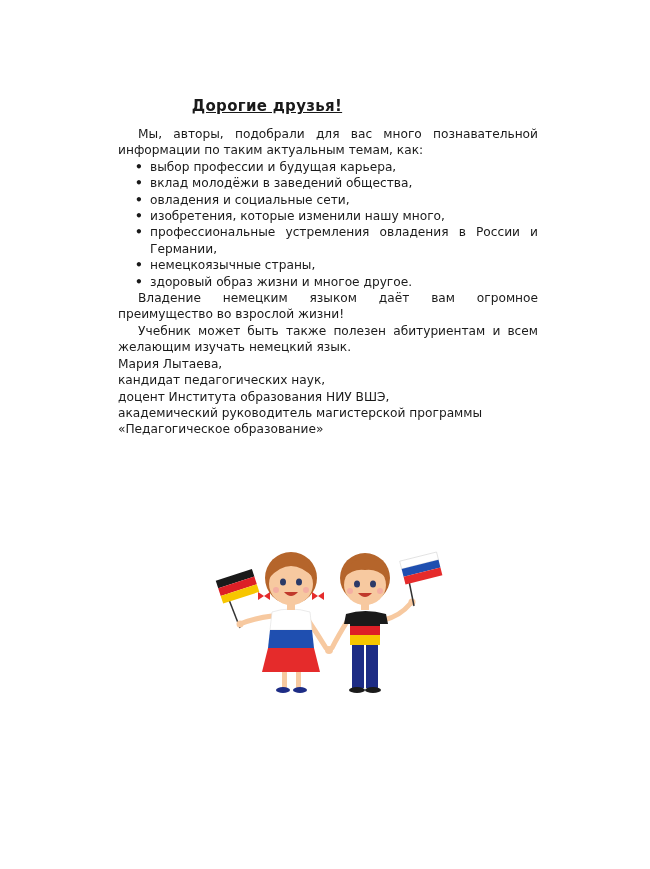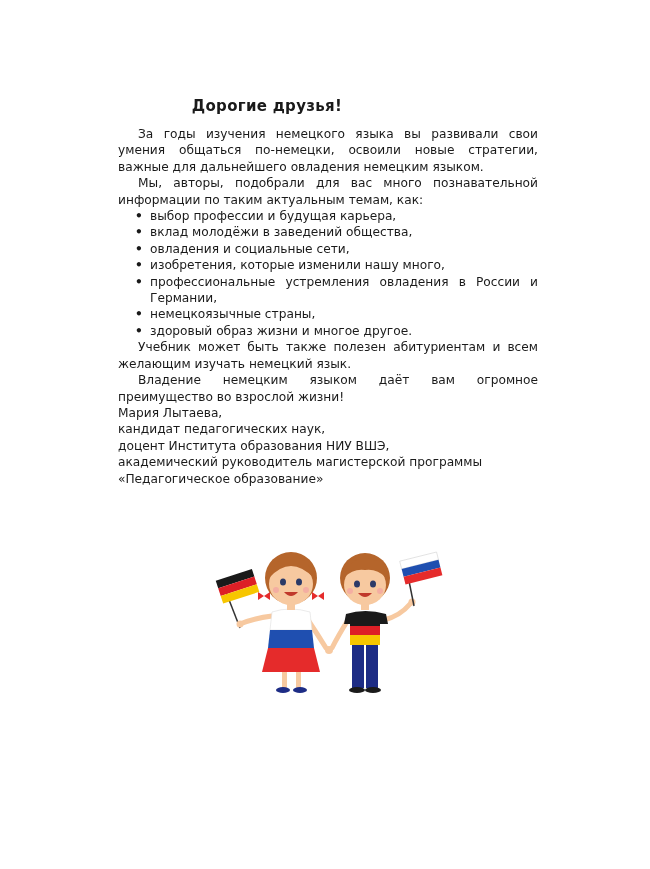--- a/index.html
+++ b/index.html
@@ -3,21 +3,21 @@
   <meta charset="utf-8">
   <style>
     html, body { margin: 0; padding: 0; background: #ffffff; }
     body {
       width: 650px; height: 869px; position: relative; overflow: hidden;
       font-family: "DejaVu Sans", sans-serif; color: #1a1a1a;
     }
     .page { position: absolute; left: 0; top: 0; width: 650px; height: 869px; background: #fff; }
     .title {
       position: absolute; top: 97px; left: 0; width: 534px; text-align: center;
-      font-family: "DejaVu Sans", sans-serif; font-weight: bold; font-size: 15px; letter-spacing: 0.3px;
+      font-family: "DejaVu Sans", sans-serif; font-weight: bold; font-size: 15px; letter-spacing: 0.3px; text-decoration: underline;
     }
     .body-text {
       position: absolute; left: 118px; top: 126px; width: 420px;
       font-size: 12.2px; line-height: 16.4px;
     }
     .para { margin: 0; text-align: justify; text-indent: 20px; text-align-last: left; }
     ul.topics { list-style: none; margin: 0; padding: 0; }
     ul.topics li { position: relative; padding-left: 32px; text-align: justify; }
     ul.topics li::before {
       content: "•"; position: absolute; left: 17px; top: 0; font-weight: bold;
@@ -26,33 +26,32 @@
     .signature div { line-height: 16.4px; }
     .illustration { position: absolute; left: 210px; top: 540px; width: 240px; height: 160px; }
   </style>
 </head>
 <body>
 
 <div class="page">
   <div class="title">Дорогие друзья!</div>
 
   <div class="body-text">
-    <p class="para">За годы изучения немецкого языка вы развивали свои умения общаться по-немецки, освоили новые стратегии, важные для дальнейшего овладения немецким языком.</p>
     <p class="para">Мы, авторы, подобрали для вас много познавательной информации по таким актуальным темам, как:</p>
     <ul class="topics">
       <li>выбор профессии и будущая карьера,</li>
       <li>вклад молодёжи в заведений общества,</li>
       <li>овладения и социальные сети,</li>
       <li>изобретения, которые изменили нашу много,</li>
       <li>профессиональные устремления овладения в России и Германии,</li>
       <li>немецкоязычные страны,</li>
       <li>здоровый образ жизни и многое другое.</li>
     </ul>
+    <p class="para">Владение немецким языком даёт вам огромное преимущество во взрослой жизни!</p>
     <p class="para">Учебник может быть также полезен абитуриентам и всем желающим изучать немецкий язык.</p>
-    <p class="para">Владение немецким языком даёт вам огромное преимущество во взрослой жизни!</p>
 
     <div class="signature">
       <div>Мария Лытаева,</div>
       <div>кандидат педагогических наук,</div>
       <div>доцент Института образования НИУ ВШЭ,</div>
       <div>академический руководитель магистерской программы</div>
       <div>«Педагогическое образование»</div>
     </div>
   </div>
 

